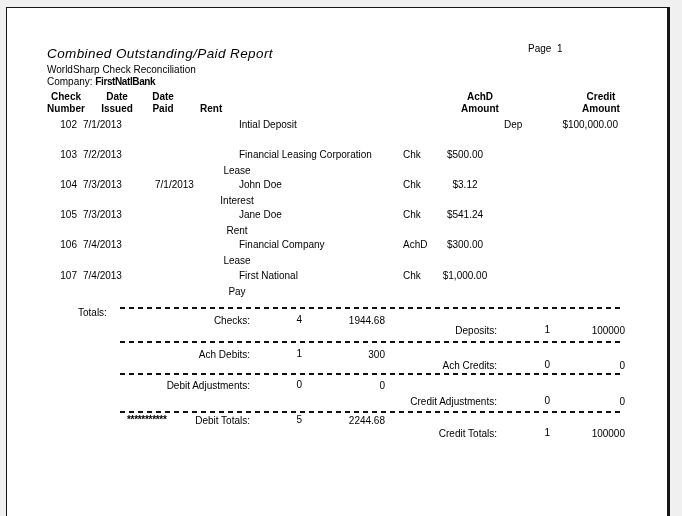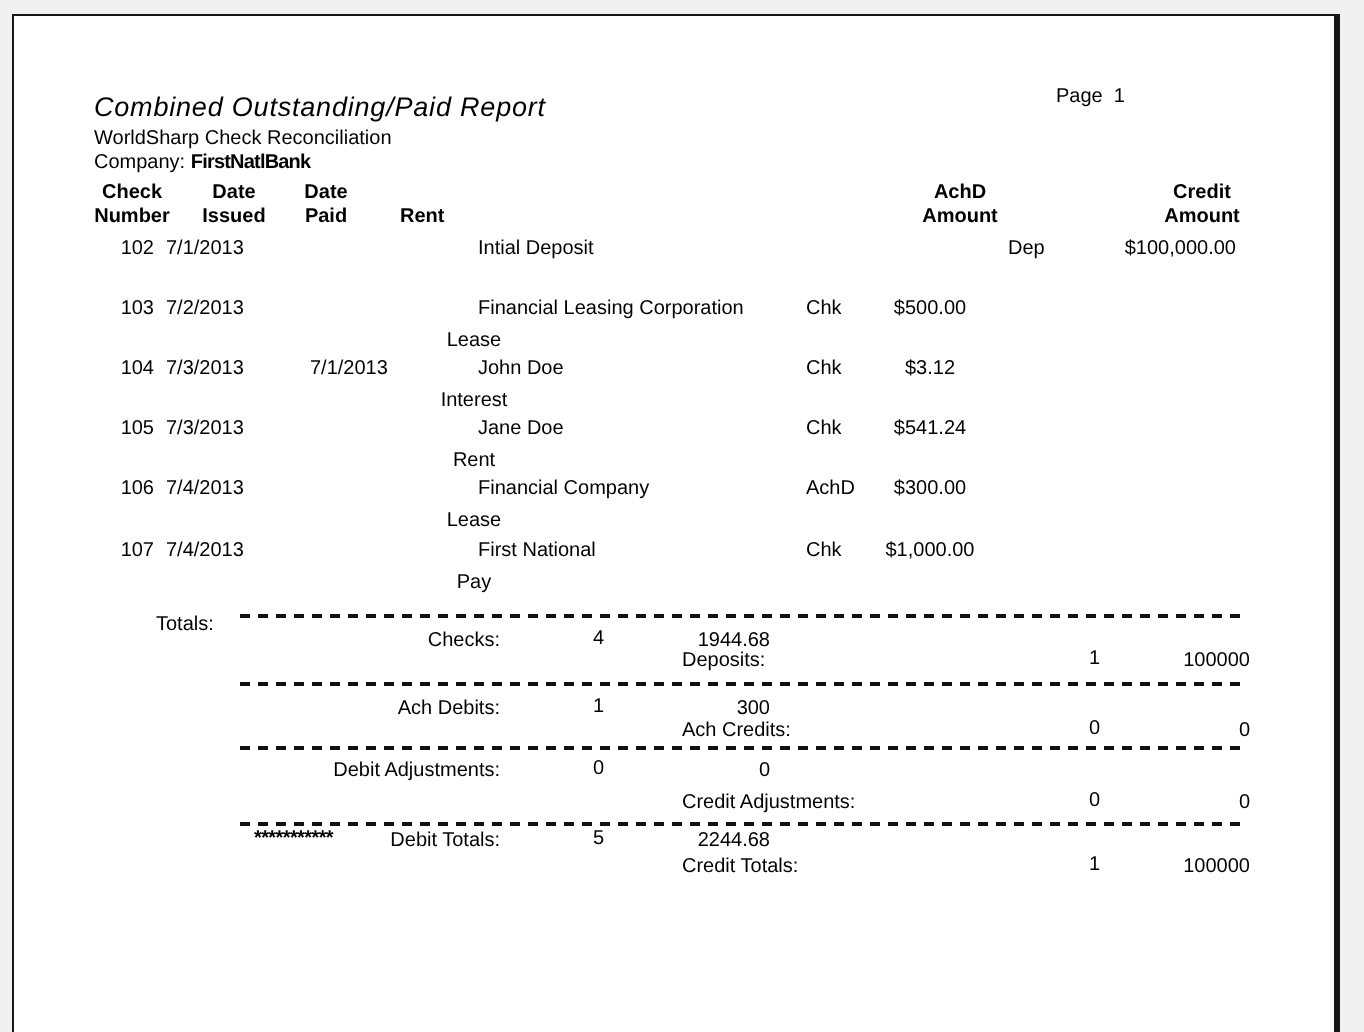--- a/index.html
+++ b/index.html
@@ -47,21 +47,21 @@
   .dash {
     position:absolute; left:113px; width:503px; height:1.5px;
     background:repeating-linear-gradient(90deg, #111 0 5px, transparent 5px 9px);
   }
   .totals-label { left:71px; top:299px; font-size:10px; }
   .trow { position:absolute; left:0; width:660px; font-size:10px; }
   .trow span { position:absolute; white-space:pre; line-height:1.1; }
   .t-label-d { left:103px; width:140px; text-align:right; top:0; }
   .t-count-d { left:255px; width:40px;  text-align:right; top:-1px; }
   .t-amt-d   { left:303px; width:75px;  text-align:right; top:0; }
-  .t-label-c { left:334px; width:142px; top:0; }
+  .t-label-c { left:348px; width:142px; text-align:right; top:0; }
   .t-count-c { left:503px; width:40px;  text-align:right; top:-1px; }
   .t-amt-c   { left:543px; width:75px;  text-align:right; top:0; }
   .asterisks { left:120px; top:406px; font-size:10px; font-weight:bold; letter-spacing:-0.3px; position:absolute; }
 </style>
 </head>
 <body>
 
 <div class="page">
 
   <div class="abs subtitle">WorldSharp Check Reconciliation</div>

